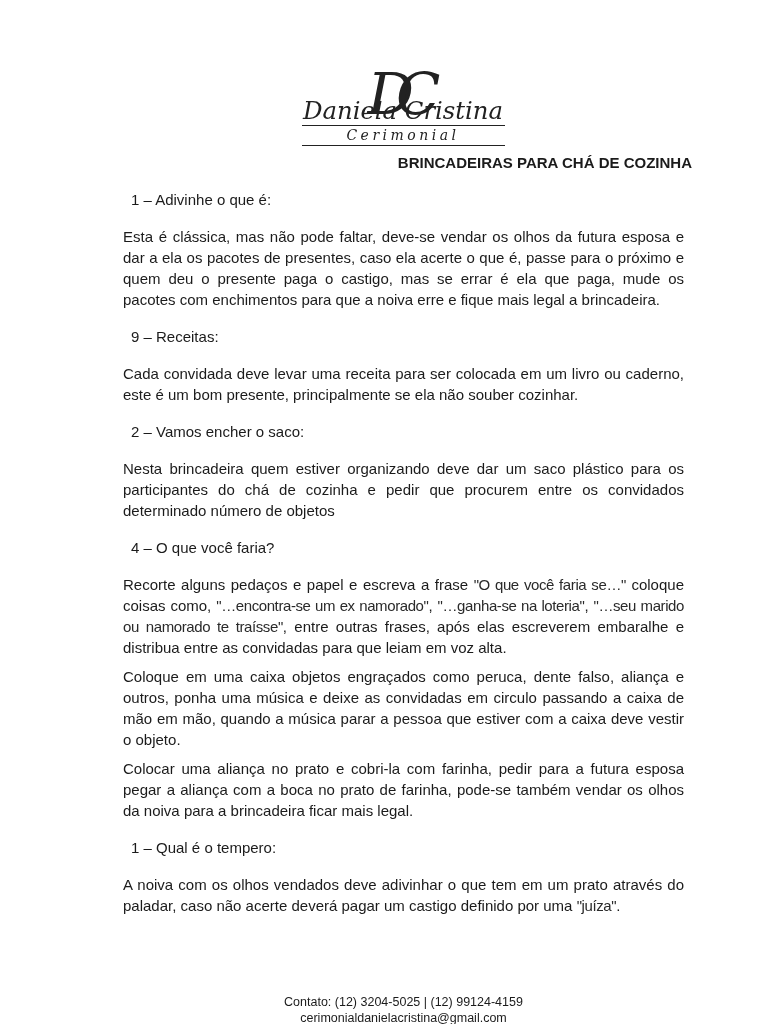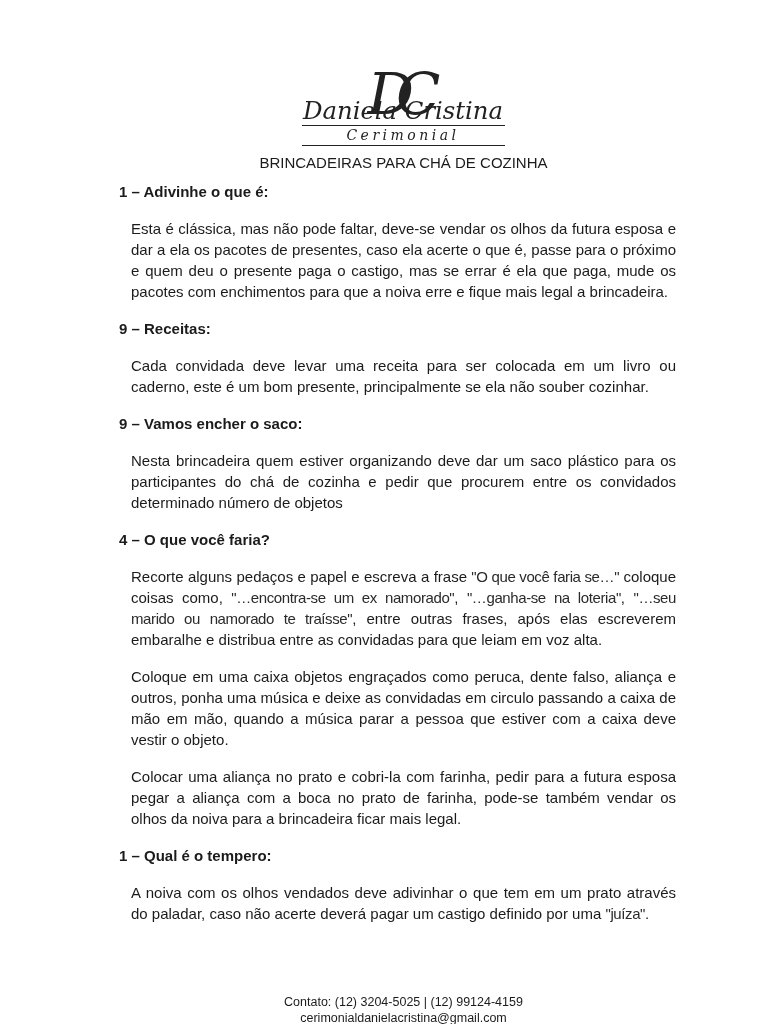--- a/index.html
+++ b/index.html
@@ -10,26 +10,26 @@
     color: #1b1b1b;
     position: relative;
     overflow: hidden;
   }
   .logo { position: absolute; left: 283px; top: 50px; width: 240px; height: 100px; }
   .content {
     position: absolute; left: 115px; top: 152px; width: 577px;
     font-size: 15px; line-height: 21px;
   }
   .doc-title {
-    text-align: center; font-weight: 400;
-    margin: 0 0 8px 0;
+    text-align: right; font-weight: 700;
+    margin: 0 0 16px 0;
   }
   .section { margin: 0 0 8px 0; }
-  .sec-head { margin: 4px; font-weight: 700; }
-  .sec-body { margin: 16px; text-align: justify; }
+  .sec-head { margin: 16px; font-weight: 400; }
+  .sec-body { margin: 8px; text-align: justify; }
   .qt { letter-spacing: -0.4px; color: #2a2a2a; }
   .footer {
     position: absolute; left: 115px; top: 994px; width: 577px;
     text-align: center; font-size: 12.5px; line-height: 16px; color: #1b1b1b;
   }
 </style>
 </head>
 <body>
 
 <div class="logo">
@@ -49,21 +49,21 @@
     <div class="sec-head">1 – Adivinhe o que é:</div>
     <p class="sec-body">Esta é clássica, mas não pode faltar, deve-se vendar os olhos da futura esposa e dar a ela os pacotes de presentes, caso ela acerte o que é, passe para o próximo e quem deu o presente paga o castigo, mas se errar é ela que paga, mude os pacotes com enchimentos para que a noiva erre e fique mais legal a brincadeira.</p>
   </section>
 
   <section class="section">
     <div class="sec-head">9 – Receitas:</div>
     <p class="sec-body">Cada convidada deve levar uma receita para ser colocada em um livro ou caderno, este é um bom presente, principalmente se ela não souber cozinhar.</p>
   </section>
 
   <section class="section">
-    <div class="sec-head">9 – Vamos encher o saco:</div>
+    <div class="sec-head">2 – Vamos encher o saco:</div>
     <p class="sec-body">Nesta brincadeira quem estiver organizando deve dar um saco plástico para os participantes do chá de cozinha e pedir que procurem entre os convidados determinado número de objetos</p>
   </section>
 
   <section class="section">
     <div class="sec-head">4 – O que você faria?</div>
     <p class="sec-body">Recorte alguns pedaços e papel e escreva a frase <span class="qt">"O que você faria se…"</span> coloque coisas como, <span class="qt">"…encontra-se um ex namorado"</span>, <span class="qt">"…ganha-se na loteria"</span>, <span class="qt">"…seu marido ou namorado te traísse"</span>, entre outras frases, após elas escreverem embaralhe e distribua entre as convidadas para que leiam em voz alta.</p>
   </section>
 
   <section class="section">
     <p class="sec-body">Coloque em uma caixa objetos engraçados como peruca, dente falso, aliança e outros, ponha uma música e deixe as convidadas em circulo passando a caixa de mão em mão, quando a música parar a pessoa que estiver com a caixa deve vestir o objeto.</p>

